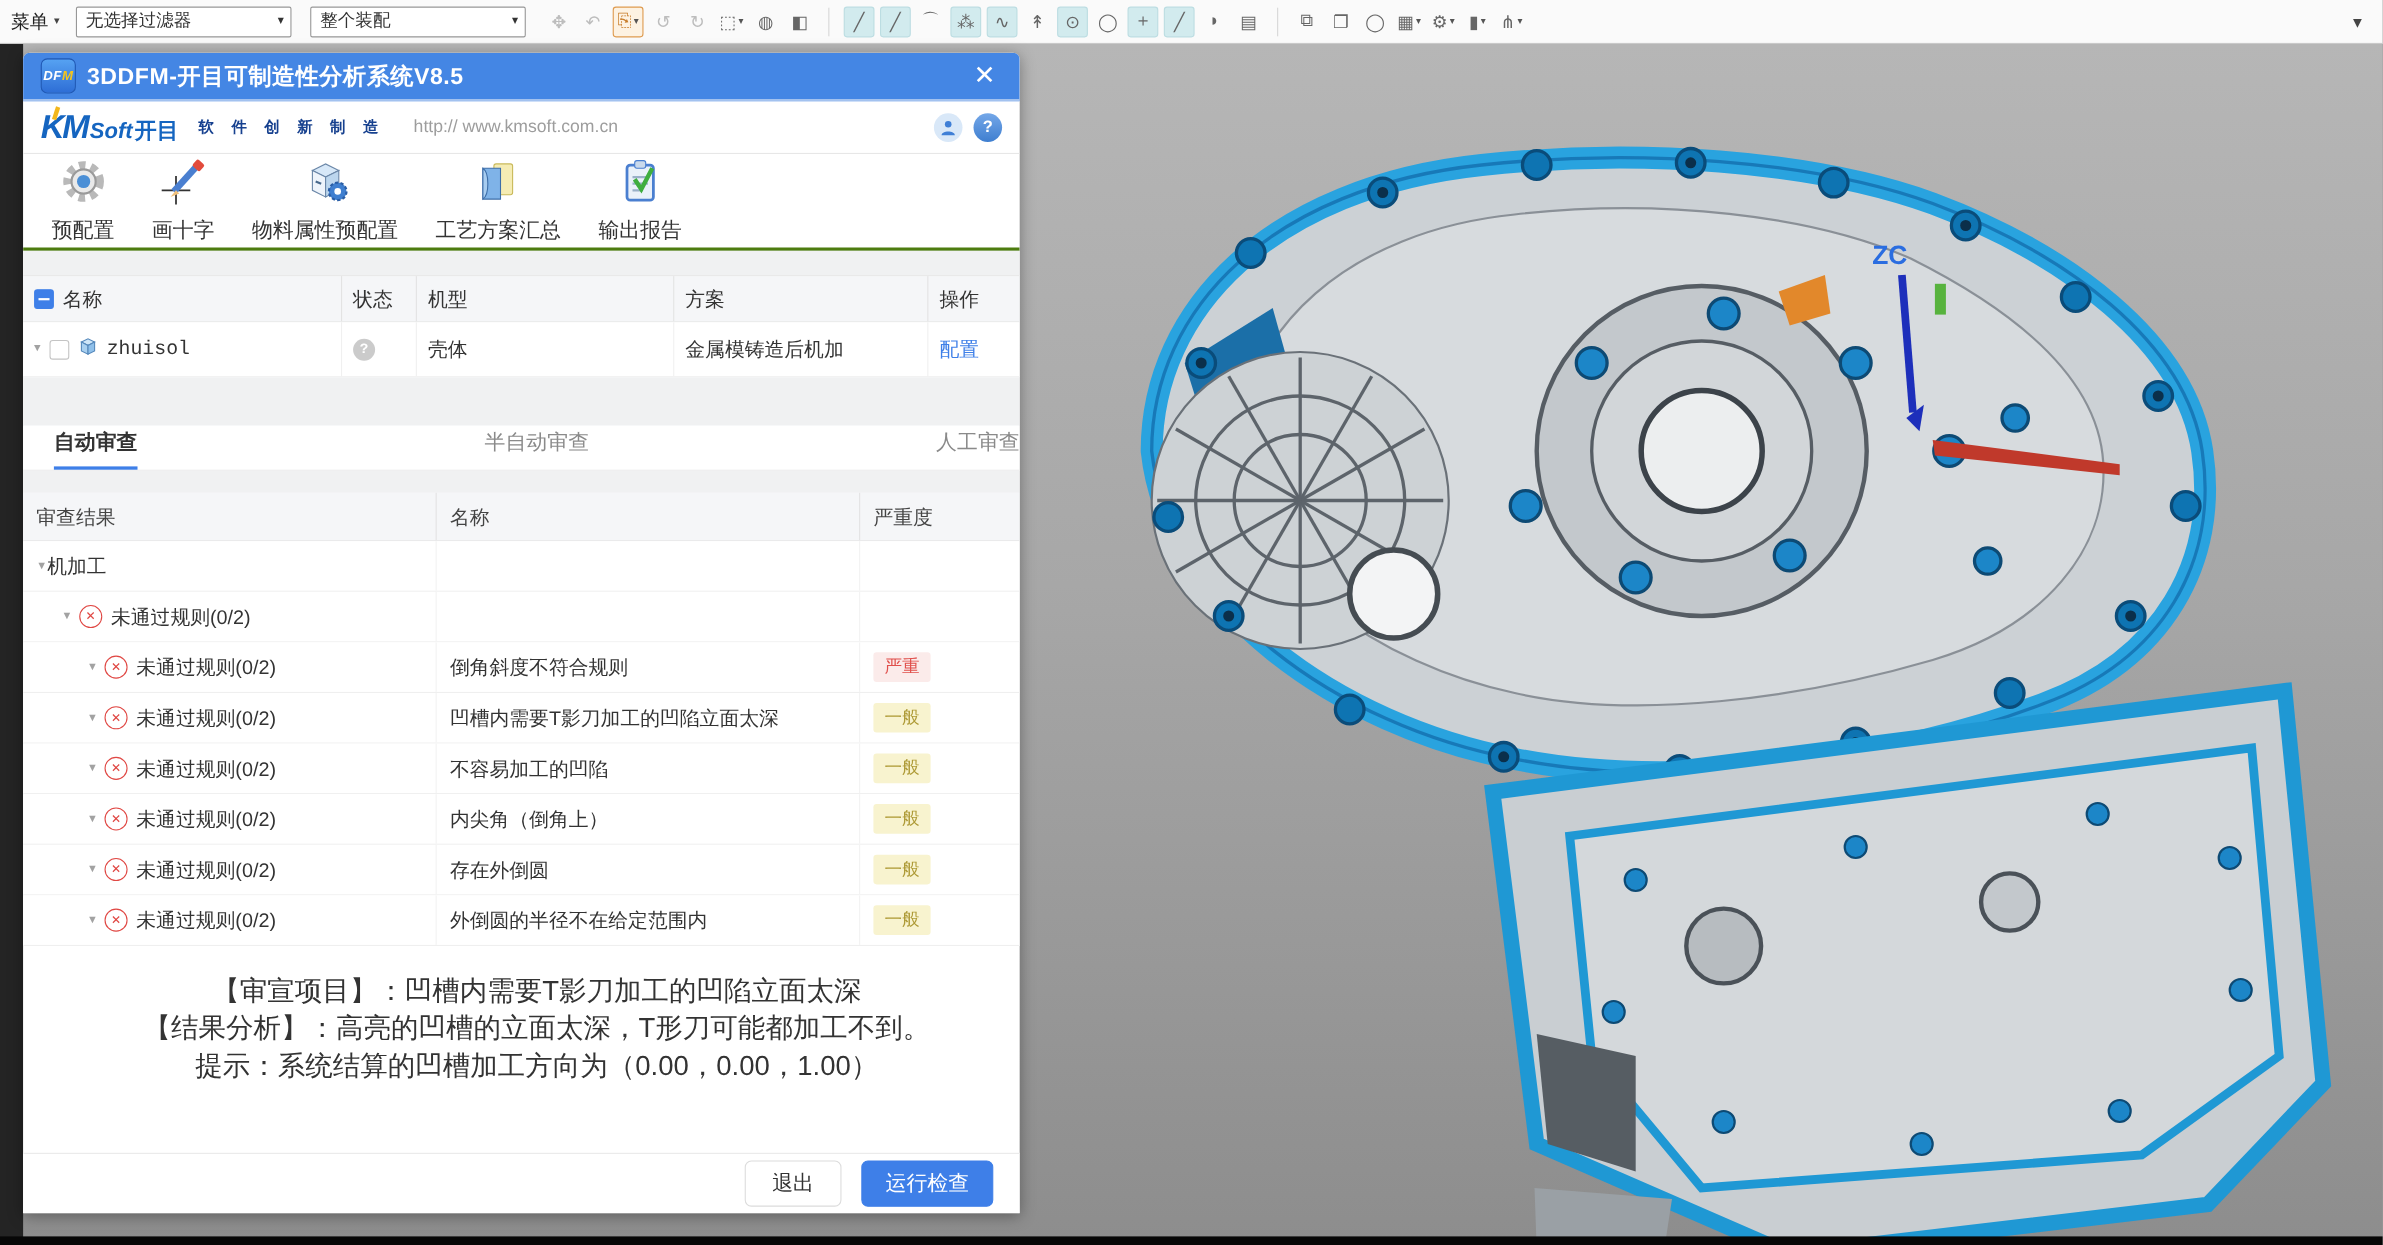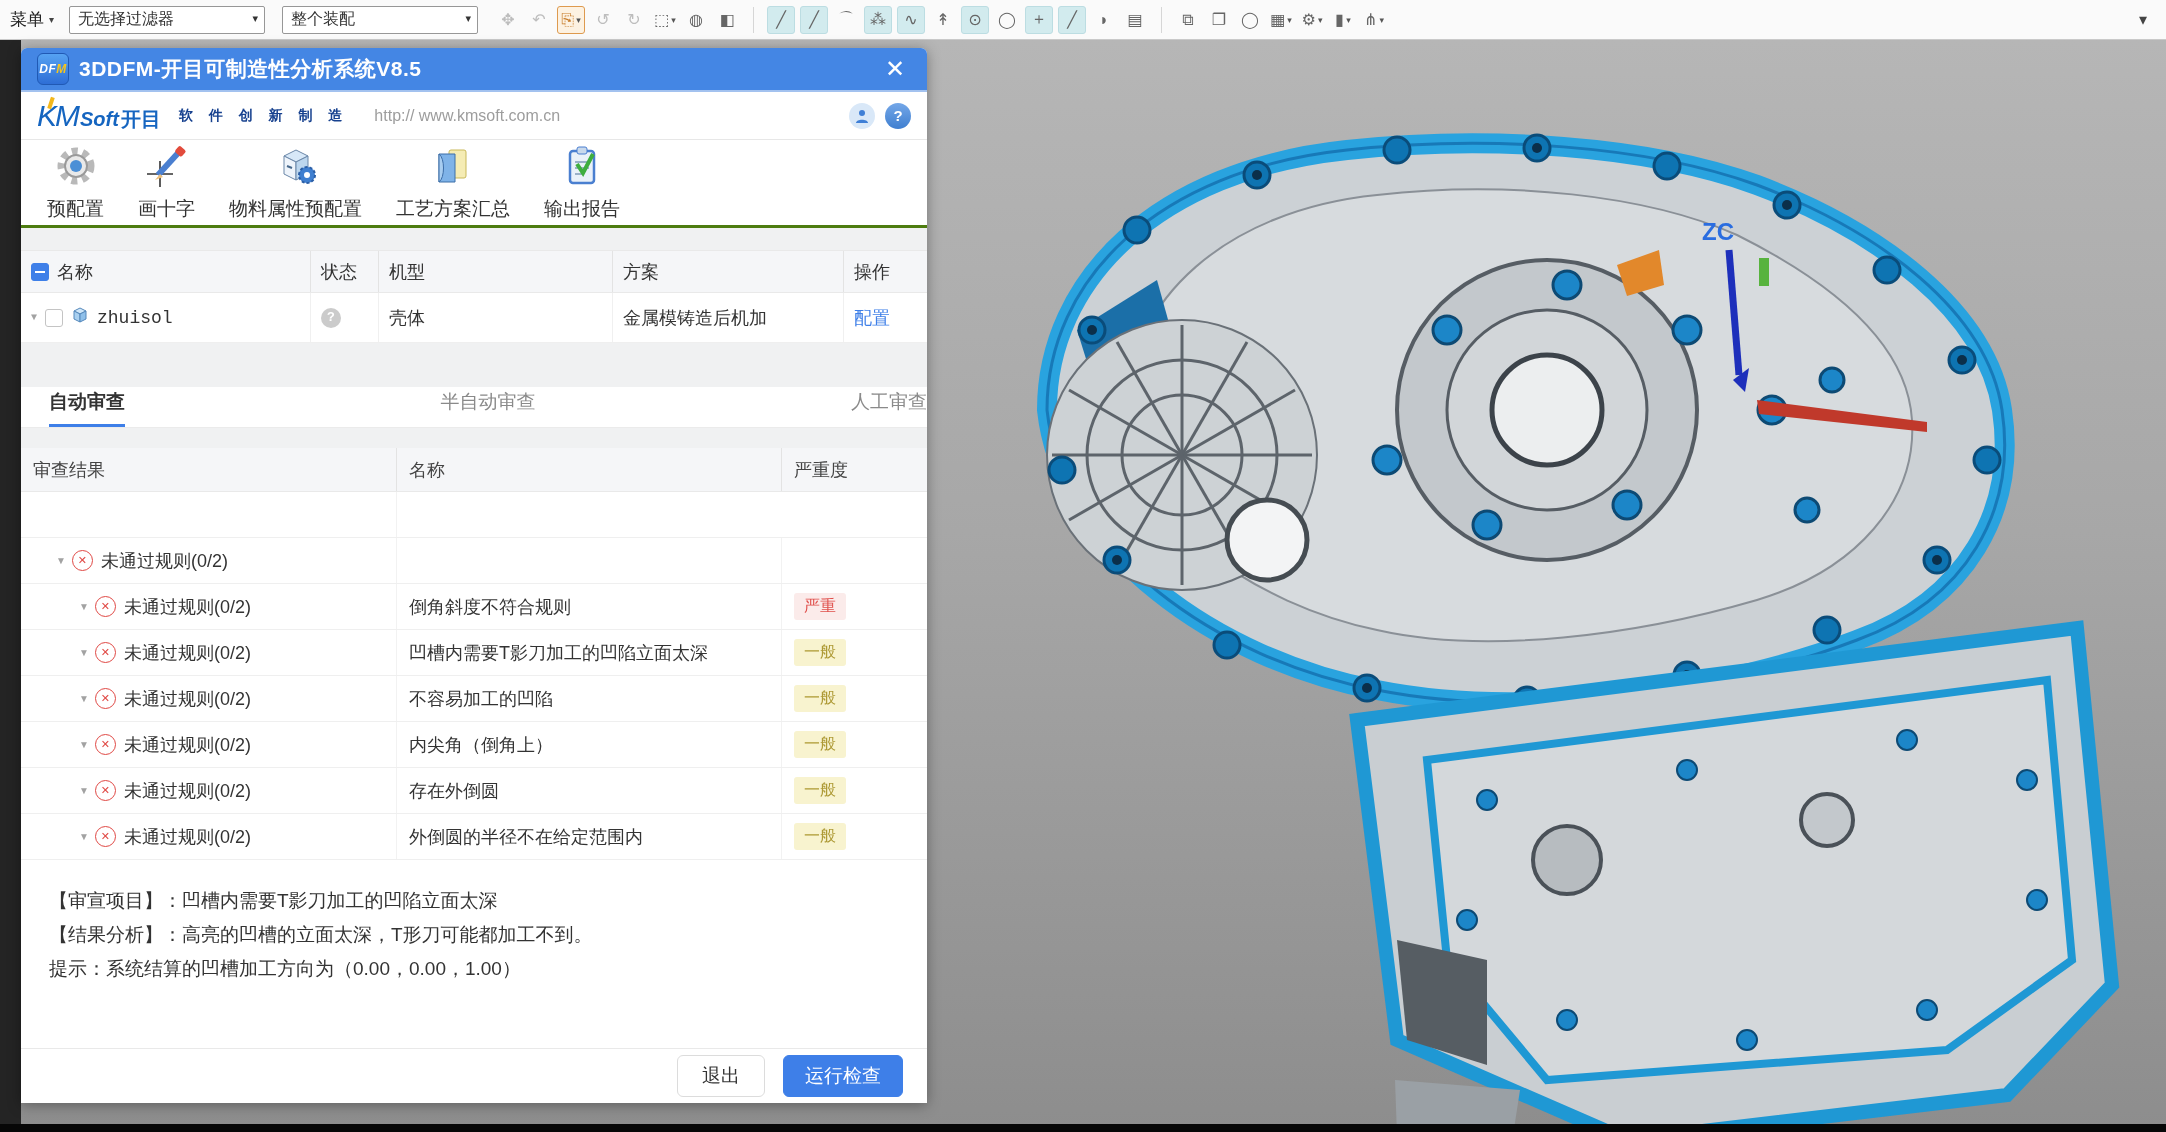--- a/index.html
+++ b/index.html
@@ -33,21 +33,21 @@
     border-bottom:2px solid #a3c2ef;}
   .dfm-badge{width:30px;height:30px;border-radius:6px;background:linear-gradient(180deg,#56a2f2,#2e6ed6);
     border:1px solid #2059b4;display:flex;align-items:center;justify-content:center;margin-right:10px;
     font-style:italic;font-weight:bold;font-size:12px;letter-spacing:.5px;text-align:center;}
   .dfm-badge .p1{color:#fff;} .dfm-badge .p2{color:#f6c51c;}
   .title-text{color:#fff;font-size:21px;font-weight:600;letter-spacing:.5px;flex:1;}
   .close-x{color:#fff;font-size:24px;line-height:24px;padding:0 6px;cursor:pointer;font-weight:300;}
   
   .logobar{height:48px;border-bottom:1px solid #e7e7e7;display:flex;align-items:center;padding:0 16px;box-sizing:border-box;}
   .brand{display:flex;align-items:baseline;font-style:italic;color:#1565c0;}
-  .brand-km{font-size:30px;font-weight:400;letter-spacing:-2px;position:relative;}
+  .brand-km{font-size:30px;font-weight:700;letter-spacing:-2px;position:relative;}
   .brand-km::after{content:"";position:absolute;left:12px;top:-2px;width:4px;height:12px;background:#f3b71b;transform:rotate(18deg);}
   .brand-soft{font-size:20px;font-weight:700;margin-left:2px;}
   .brand-cn{font-size:20px;font-weight:700;font-style:normal;margin-left:2px;}
   .slogan{font-size:14px;font-weight:700;color:#17418f;letter-spacing:6px;margin-left:18px;}
   .url{font-size:16px;color:#9d9d9d;margin-left:26px;flex:1;}
   .round-ic{width:26px;height:26px;border-radius:50%;display:flex;align-items:center;justify-content:center;margin-left:10px;}
   .user-ic{background:#d9e8f8;}
   .help-ic{background:linear-gradient(180deg,#74a7e8,#3f7fd0);color:#fff;font-size:15px;font-weight:700;}
   .help-ic::before{content:"?";}
   
@@ -84,21 +84,21 @@
   .rt-row{height:46px;background:#fff;border-bottom:1px solid #efefef;font-size:18px;color:#333;}
   .rt-row>div{height:100%;display:flex;align-items:center;box-sizing:border-box;padding:0 12px;}
   .rt-row>div+div{border-left:1px solid #f2f2f2;}
   .err-icon{width:19px;height:19px;border:1.5px solid #e04844;border-radius:50%;color:#e04844;flex:0 0 auto;
     display:flex;align-items:center;justify-content:center;font-size:11px;margin:0 8px 0 6px;}
   .err-icon::before{content:"✕";}
   .badge{padding:3px 10px;border-radius:3px;font-size:16px;}
   .badge[data-level="severe"]{color:#e0504c;background:#fbebea;}
   .badge[data-level="normal"]{color:#ae9a36;background:#f8f3cf;}
   
-  .details{padding:24px 0 0 28px;font-size:19px;color:#333;line-height:34px;}
+  .details{padding:24px 0 0 28px;font-size:25px;color:#333;line-height:34px;text-align:center;}
   .footer{position:absolute;left:0;bottom:0;width:100%;height:55px;border-top:1px solid #e9e9e9;
     display:flex;align-items:center;justify-content:flex-end;gap:18px;padding-right:24px;box-sizing:border-box;background:#fff;}
   .btn{height:42px;border-radius:6px;font-size:19px;display:flex;align-items:center;justify-content:center;cursor:pointer;box-sizing:border-box;}
   .btn-secondary{width:88px;background:#fff;border:1px solid #dcdcdc;color:#333;}
   .btn-primary{min-width:120px;padding:0 18px;background:#3e7fe8;color:#fff;border:1px solid #3e7fe8;}
 </style>
 </head>
 <body>
 
 <div class="top-toolbar">
@@ -466,20 +466,25 @@
   <div class="gapband" style="height:20px"></div>
 
   <div class="rt-header">
     <div>审查结果</div>
     <div>名称</div>
     <div>严重度</div>
   </div>
   <div>
 
   <div class="rt-row">
+        <div class="rt-c1" style="padding-left: 12px;">
+          <span class="expander"></span>
+
+          <span class="rt-label">机加工</span>
+        </div>
         <div class="rt-c2"></div>
         <div class="rt-c3"></div>
       </div>
       <div class="rt-row">
         <div class="rt-c1" style="padding-left: 35px;">
           <span class="expander"></span>
           <span class="err-icon" data-show="true"></span>
           <span class="rt-label">未通过规则(0/2)</span>
         </div>
         <div class="rt-c2"></div>

